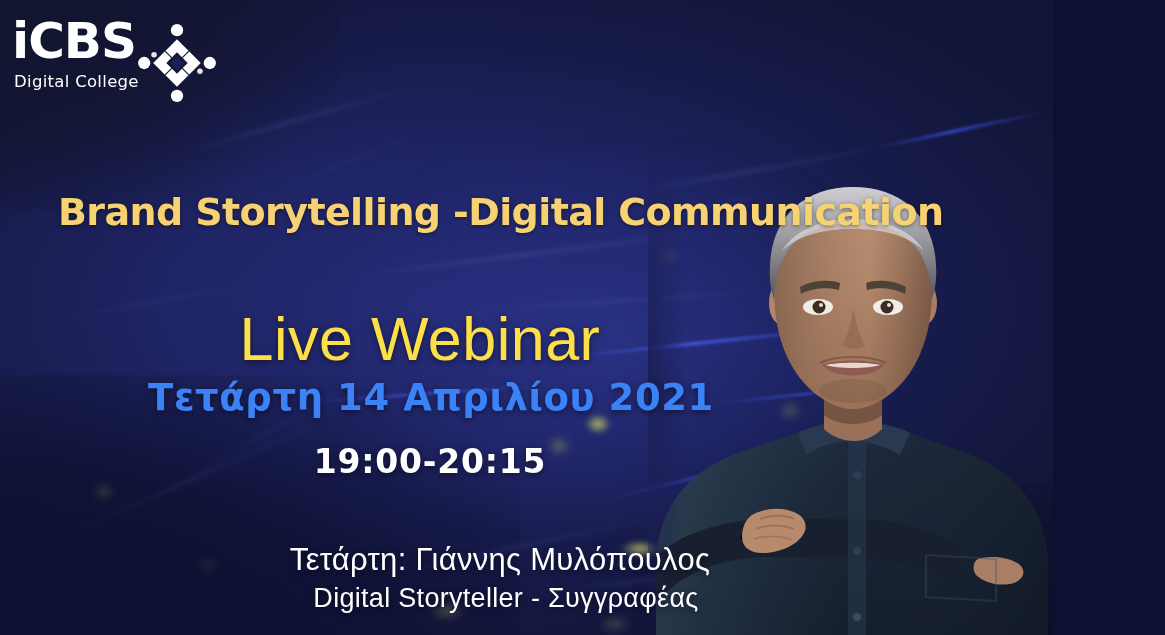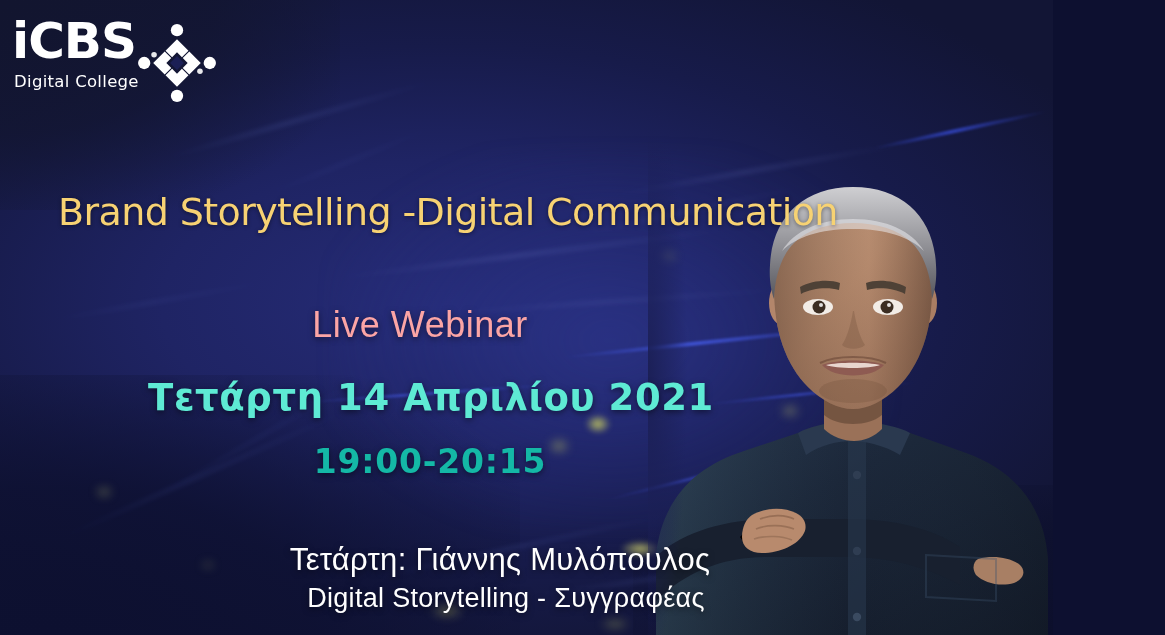--- a/index.html
+++ b/index.html
@@ -93,60 +93,60 @@
   .logo-mark {
     position:absolute; left:128px; top:12px;
     width:82px; height:82px;
   }
 
   
   .headline {
     position:absolute;
     left:58px; top:190px;
     font-family:"DejaVu Sans", sans-serif;
-    font-weight:normal;
+    font-weight:bold;
     font-size:38px;
     letter-spacing:-0.6px;
     color:#f7d273;
     white-space:nowrap;
     text-shadow:0 1px 4px rgba(0,0,0,0.45);
   }
 
   .subhead {
     position:absolute;
     left:0; top:304px; width:840px;
     text-align:center;
     font-family:"Liberation Sans", sans-serif;
-    font-size:36px;
+    font-size:61px;
     font-weight:400;
-    color:#fca5a5;
+    color:#fde047;
     letter-spacing:0.5px;
     text-shadow:0 2px 6px rgba(0,0,0,0.5);
   }
 
   .dateline {
     position:absolute;
     left:0; top:376px; width:862px;
     text-align:center;
     font-family:"DejaVu Sans", sans-serif;
     font-size:37px;
     font-weight:bold;
-    color:#5eead4;
+    color:#3b82f6;
     letter-spacing:0.6px;
     text-shadow:0 2px 6px rgba(0,0,0,0.5);
   }
 
   .timeline {
     position:absolute;
     left:0; top:442px; width:860px;
     text-align:center;
     font-family:"DejaVu Sans", sans-serif;
     font-size:33px;
     font-weight:bold;
-    color:#14b8a6;
+    color:#ffffff;
     letter-spacing:0.8px;
     text-shadow:0 2px 6px rgba(0,0,0,0.5);
   }
 
   .speaker {
     position:absolute;
     left:0; top:542px; width:1000px;
     text-align:center;
     font-family:"Liberation Sans", sans-serif;
     font-size:31px;
@@ -343,15 +343,15 @@
         <rect x="44" y="44" width="12" height="12" fill="#1b1f55" transform="rotate(45 50 50)"></rect>
       </svg>
     </div>
   </div>
 
   <div class="headline">Brand Storytelling -Digital Communication</div>
   <div class="subhead">Live Webinar</div>
   <div class="dateline">Τετάρτη 14 Απριλίου 2021</div>
   <div class="timeline">19:00-20:15</div>
   <div class="speaker">Τετάρτη: Γιάννης Μυλόπουλος</div>
-  <div class="speaker-role">Digital Storytelling - Συγγραφέας</div>
+  <div class="speaker-role">Digital Storyteller - Συγγραφέας</div>
 
 </div>
 
 </body></html>

